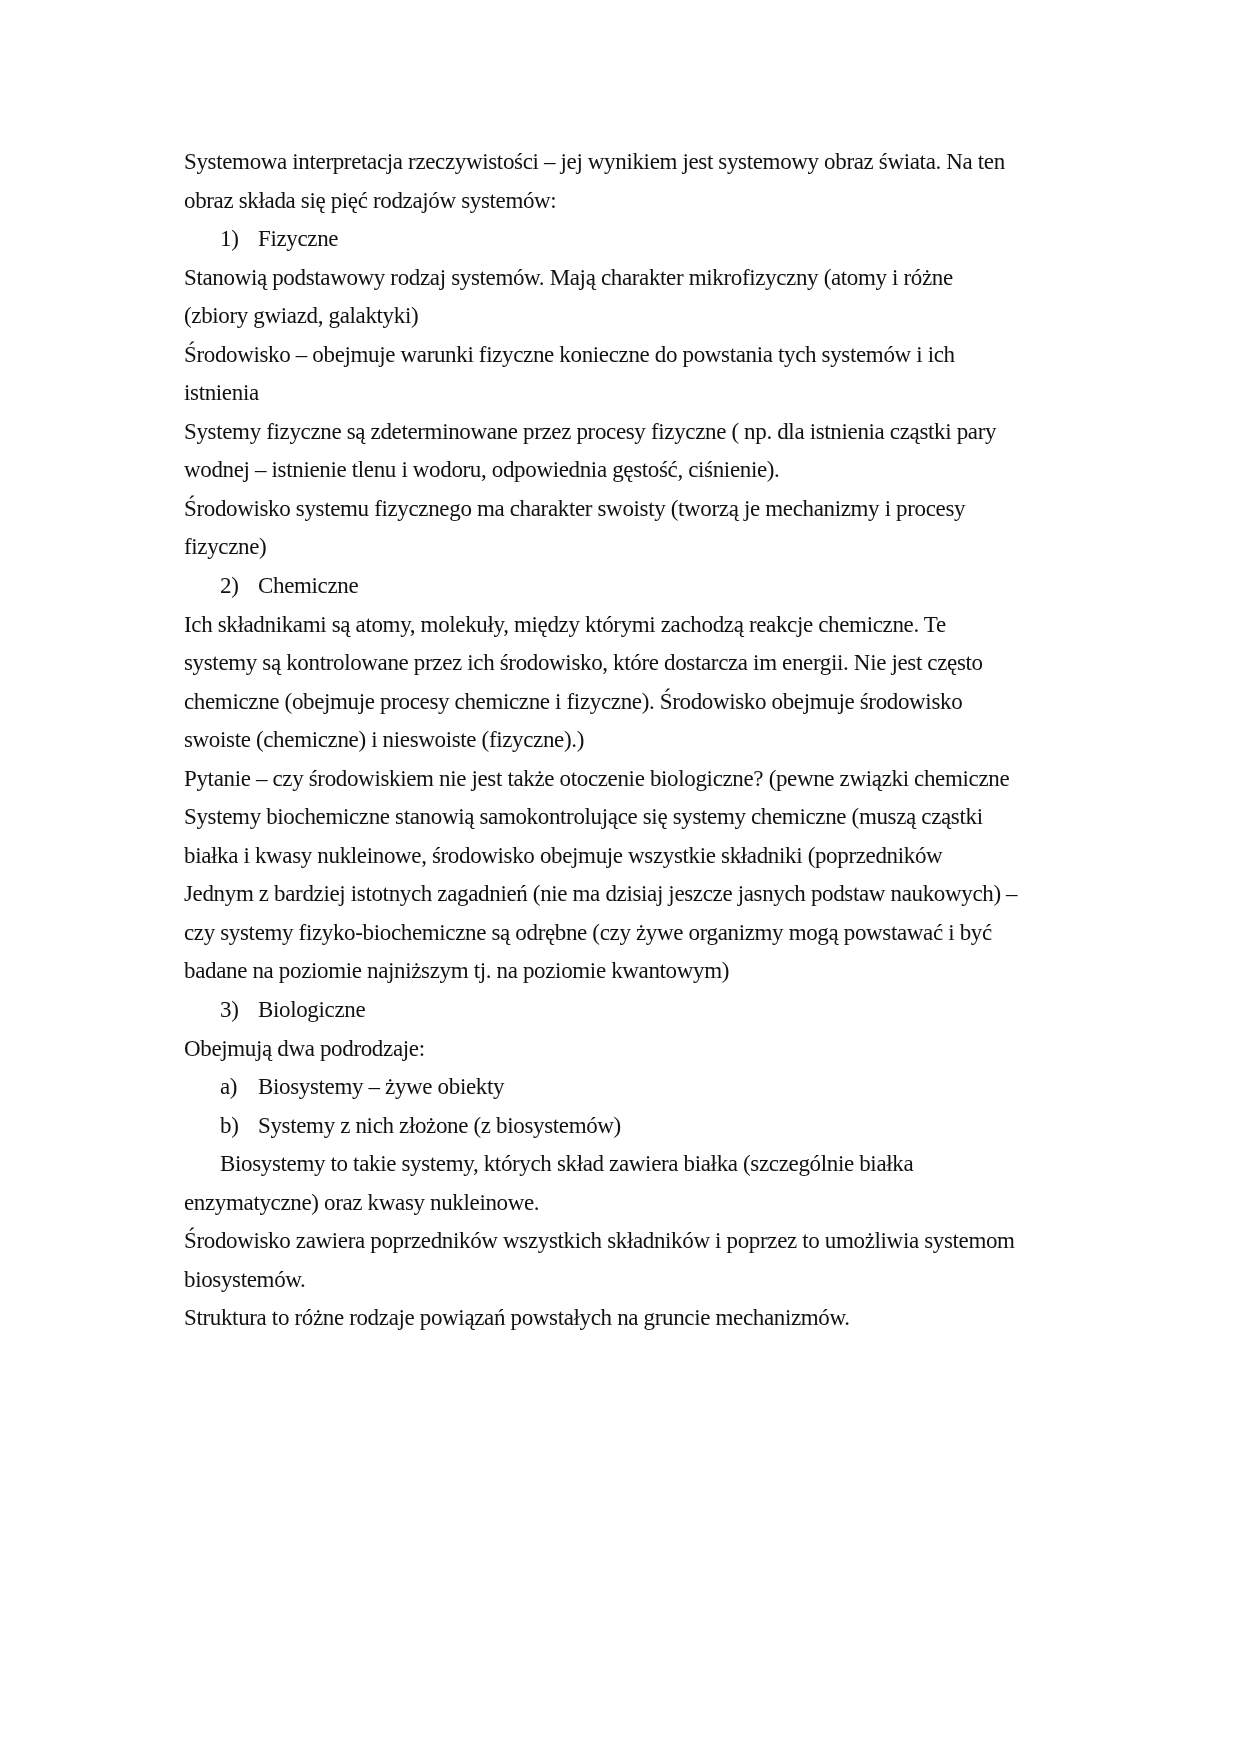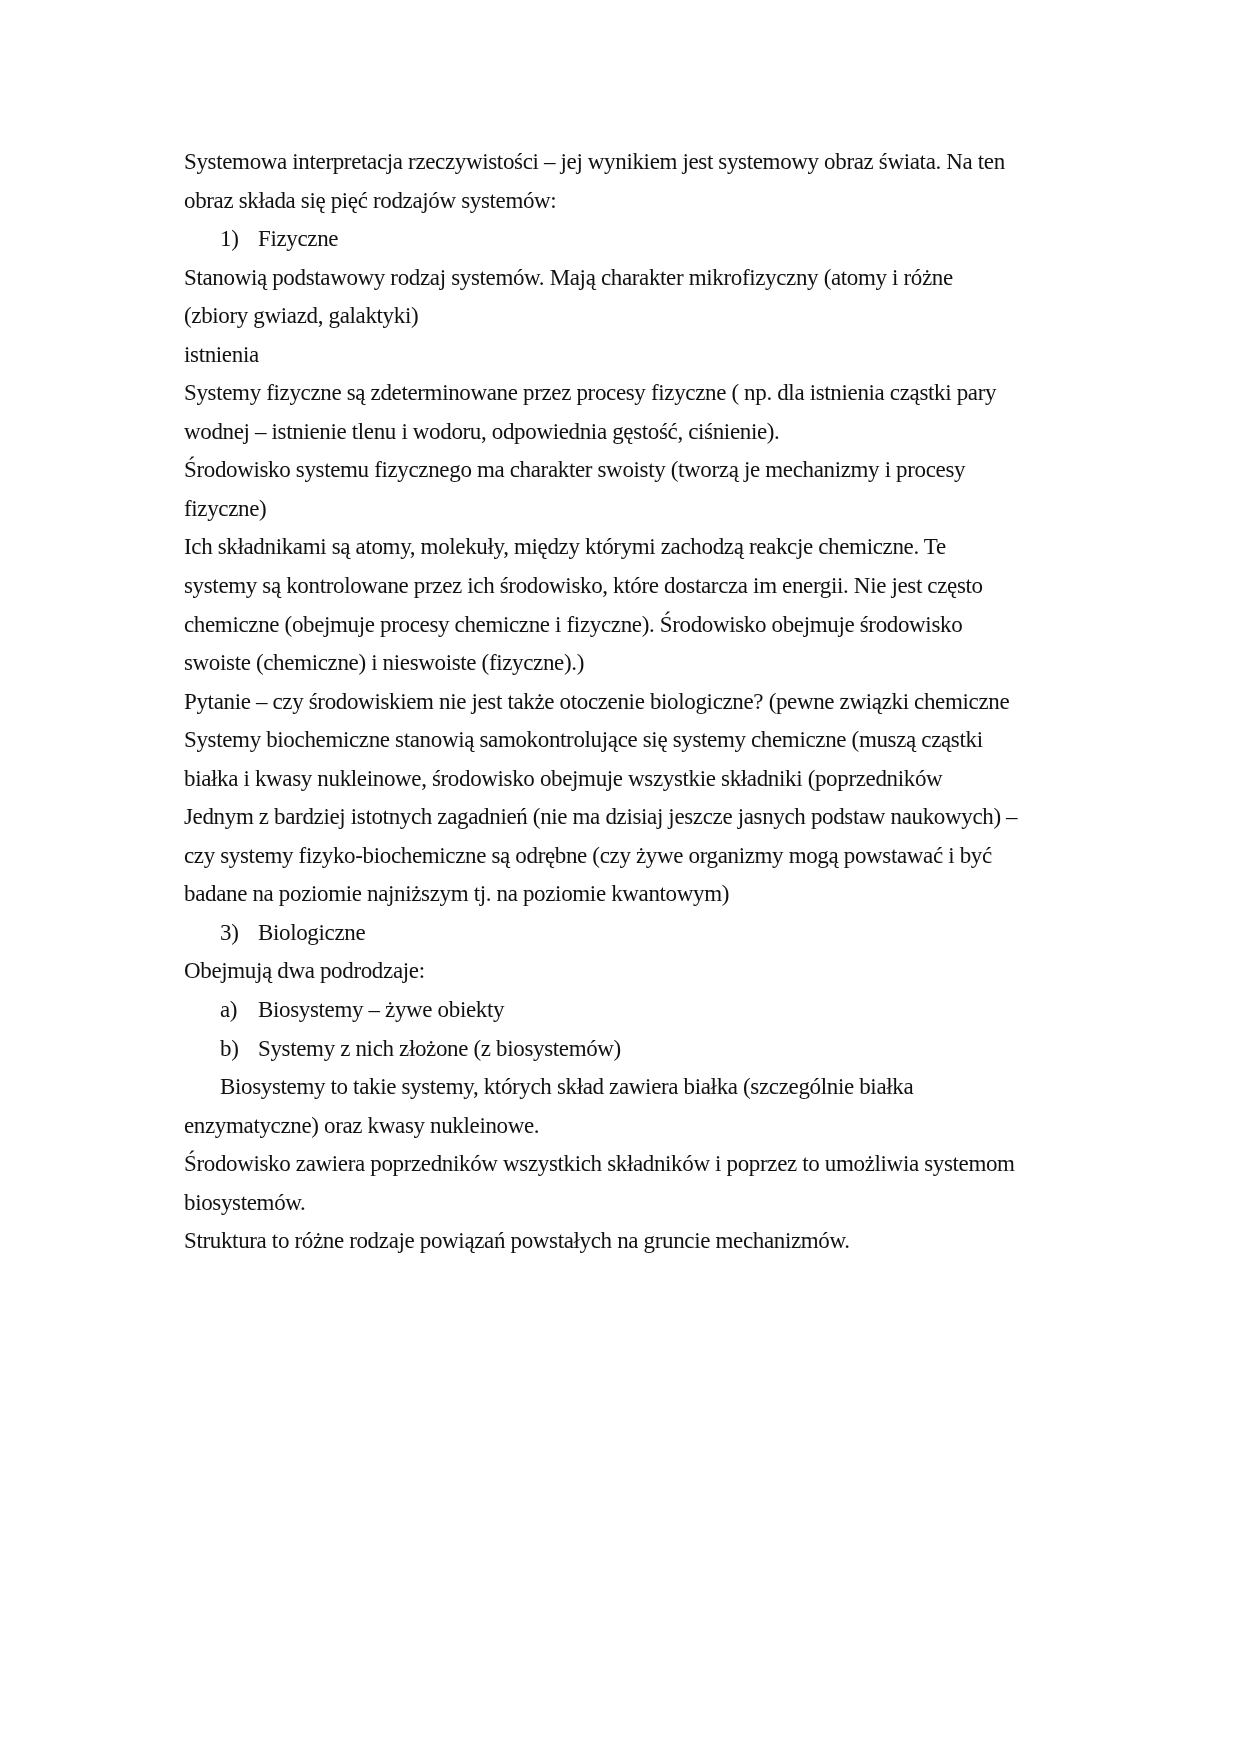--- a/index.html
+++ b/index.html
@@ -22,25 +22,27 @@
 </head>
 <body>
 
 <div class="page">
   <div class="content">
     <div class="line">Systemowa interpretacja rzeczywistości – jej wynikiem jest systemowy obraz świata. Na ten</div>
     <div class="line">obraz składa się pięć rodzajów systemów:</div>
     <div class="line indent-item"><span class="marker">1)</span><span>Fizyczne</span></div>
     <div class="line">Stanowią podstawowy rodzaj systemów. Mają charakter mikrofizyczny (atomy i różne</div>
     <div class="line">(zbiory gwiazd, galaktyki)</div>
+    <div class="line">Środowisko – obejmuje warunki fizyczne konieczne do powstania tych systemów i ich</div>
     <div class="line">istnienia</div>
     <div class="line">Systemy fizyczne są zdeterminowane przez procesy fizyczne ( np. dla istnienia cząstki pary</div>
     <div class="line">wodnej – istnienie tlenu i wodoru, odpowiednia gęstość, ciśnienie).</div>
     <div class="line">Środowisko systemu fizycznego ma charakter swoisty (tworzą je mechanizmy i procesy</div>
     <div class="line">fizyczne)</div>
+    <div class="line indent-item"><span class="marker">2)</span><span>Chemiczne</span></div>
     <div class="line">Ich składnikami są atomy, molekuły, między którymi zachodzą reakcje chemiczne. Te</div>
     <div class="line">systemy są kontrolowane przez ich środowisko, które dostarcza im energii. Nie jest często</div>
     <div class="line">chemiczne (obejmuje procesy chemiczne i fizyczne). Środowisko obejmuje środowisko</div>
     <div class="line">swoiste (chemiczne) i nieswoiste (fizyczne).)</div>
     <div class="line">Pytanie – czy środowiskiem nie jest także otoczenie biologiczne? (pewne związki chemiczne</div>
     <div class="line">Systemy biochemiczne stanowią samokontrolujące się systemy chemiczne (muszą cząstki</div>
     <div class="line">białka i kwasy nukleinowe, środowisko obejmuje wszystkie składniki (poprzedników</div>
     <div class="line">Jednym z bardziej istotnych zagadnień (nie ma dzisiaj jeszcze jasnych podstaw naukowych) –</div>
     <div class="line">czy systemy fizyko-biochemiczne są odrębne (czy żywe organizmy mogą powstawać i być</div>
     <div class="line">badane na poziomie najniższym tj. na poziomie kwantowym)</div>

